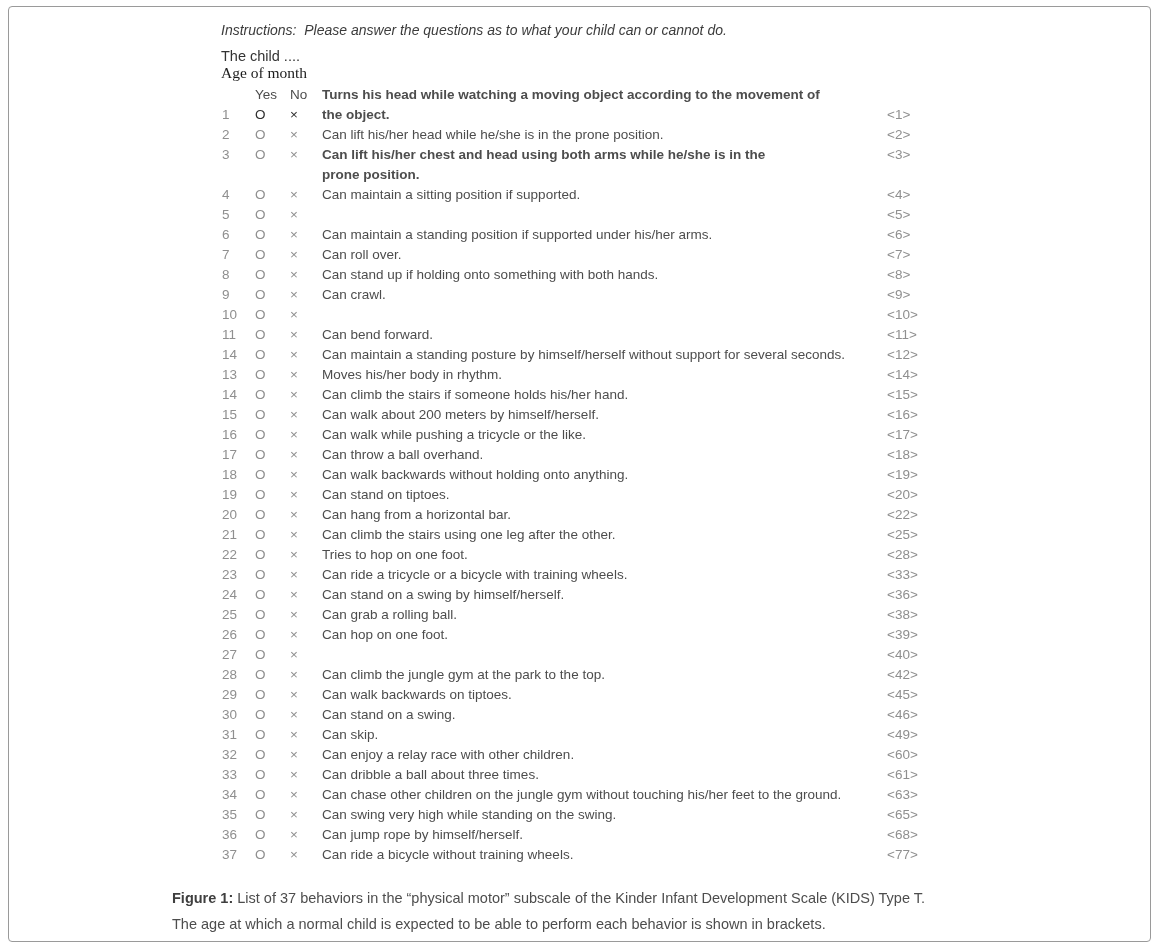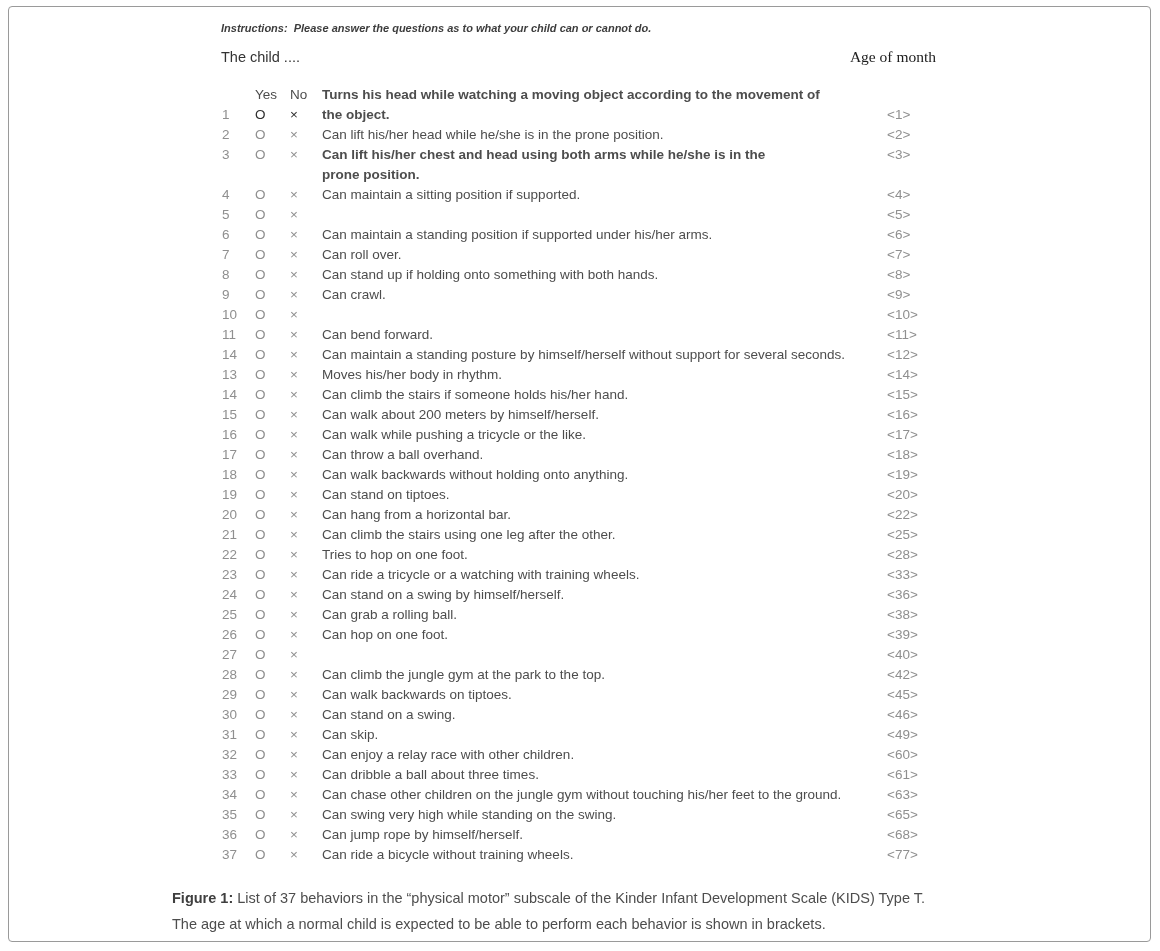--- a/index.html
+++ b/index.html
@@ -16,32 +16,32 @@
     left: 8px; top: 6px;
     width: 1143px; height: 936px;
     border: 1px solid #9a9a9a;
     border-radius: 4px;
     box-sizing: border-box;
   }
   .instructions {
     position: absolute;
     left: 221px; top: 22px;
     font-style: italic;
-    font-size: 11px;
+    font-size: 14px;
     color: #3c3c3c;
     white-space: pre;
-    font-weight: bold;
   }
   .child-line {
     position: absolute;
     left: 221px; top: 48px;
     width: 715px;
     display: flex;
     justify-content: space-between;
     align-items: baseline;
+    flex-direction: column;
   }
   .prompt { font-size: 14.5px; color: #333333; }
   .age-header {
     font-family: "Liberation Serif", serif;
     font-size: 15.5px;
     color: #1c1c1c;
   }
   .qtable {
     position: absolute;
     left: 222px; top: 85px;
@@ -247,21 +247,21 @@
         <div class="c-num">22</div>
         <div class="c-yes"><span>O</span></div>
         <div class="c-no"><span>×</span></div>
         <div class="c-text">Tries to hop on one foot.</div>
         <div class="c-age">&lt;28&gt;</div>
       </div>
       <div class="row">
         <div class="c-num">23</div>
         <div class="c-yes"><span>O</span></div>
         <div class="c-no"><span>×</span></div>
-        <div class="c-text">Can ride a tricycle or a watching with training wheels.</div>
+        <div class="c-text">Can ride a tricycle or a bicycle with training wheels.</div>
         <div class="c-age">&lt;33&gt;</div>
       </div>
       <div class="row">
         <div class="c-num">24</div>
         <div class="c-yes"><span>O</span></div>
         <div class="c-no"><span>×</span></div>
         <div class="c-text">Can stand on a swing by himself/herself.</div>
         <div class="c-age">&lt;36&gt;</div>
       </div>
       <div class="row">

